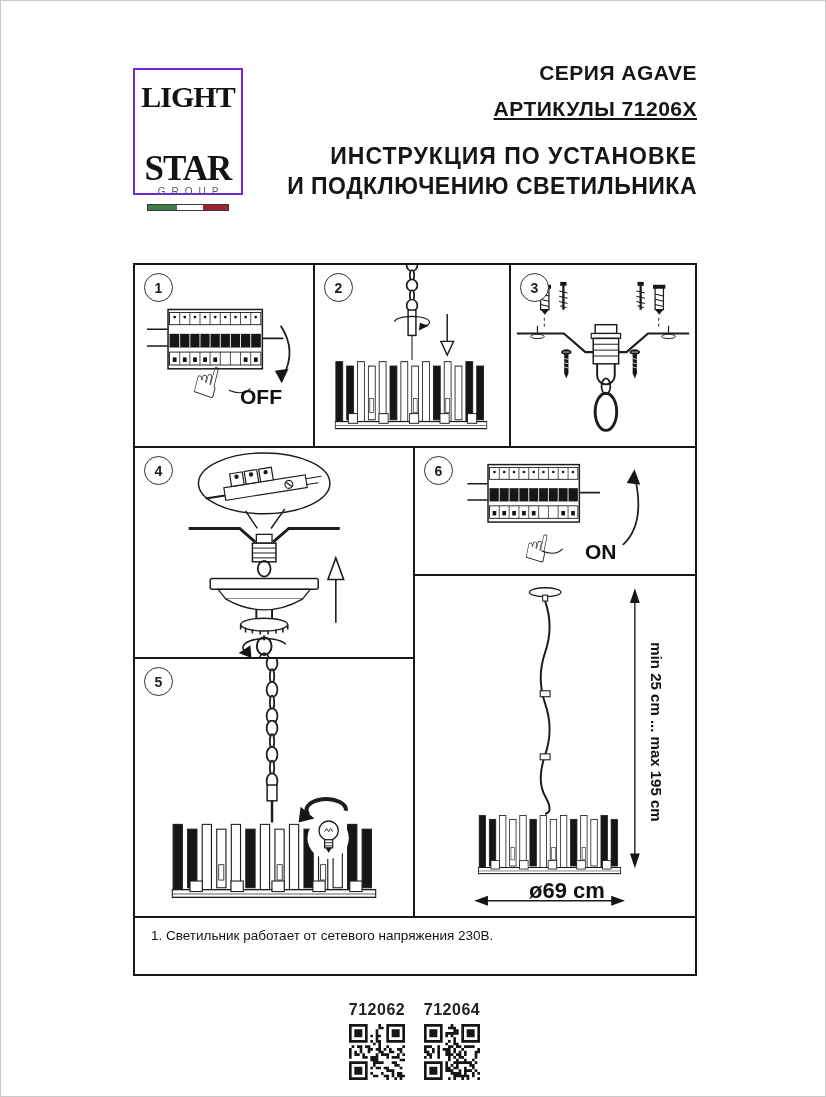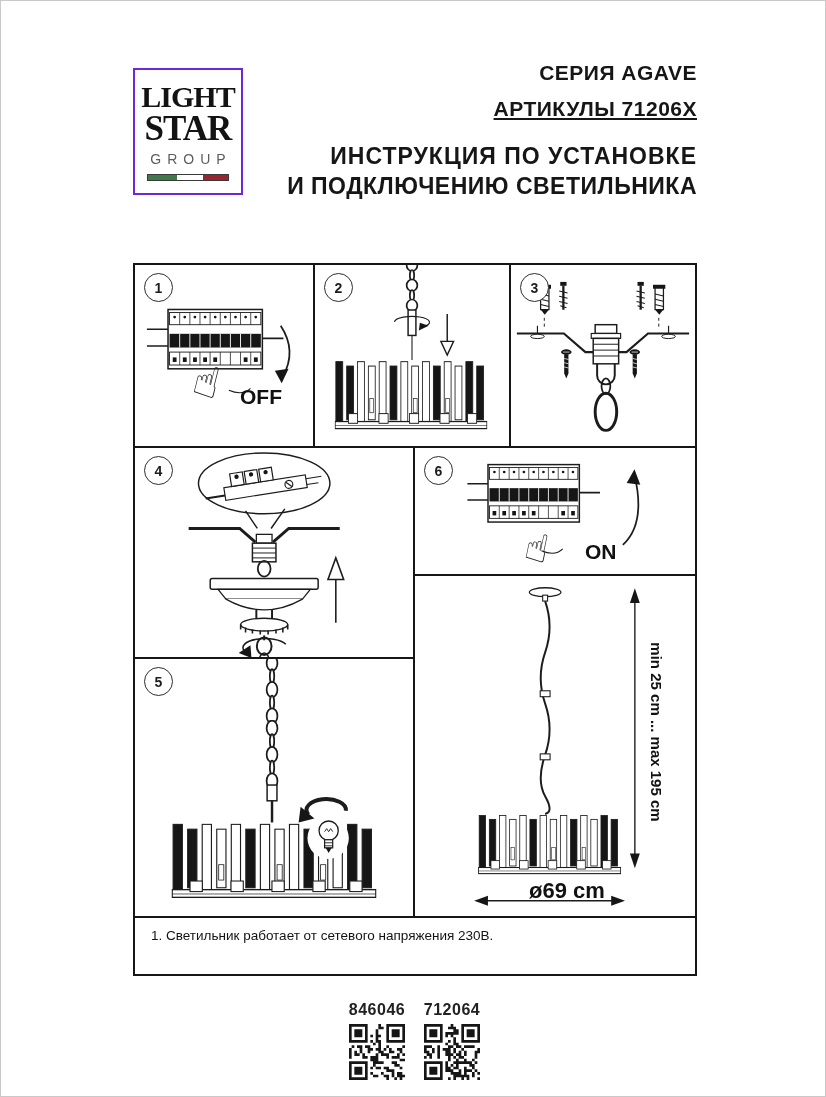--- a/index.html
+++ b/index.html
@@ -5,22 +5,22 @@
   html,body{margin:0;padding:0;background:#e8e8e8;}
   .page{position:relative;width:826px;height:1097px;background:#fff;margin:0 auto;
         font-family:"Liberation Sans",sans-serif;color:#1c1c1c;overflow:hidden;
         box-shadow:0 0 0 1px #c9c9c9 inset;}
   
   .logo-box{position:absolute;left:133px;top:68px;width:110px;height:127px;
             border:2px solid #6d28d9;box-sizing:border-box;text-align:center;background:#fff;}
   .logo-l1{display:block;margin-top:12px;font-family:"Liberation Serif",serif;font-weight:bold;
            font-size:30px;line-height:30px;letter-spacing:-1px;color:#131313;}
   .logo-l2{display:block;font-family:"Liberation Serif",serif;font-weight:bold;
-           font-size:35px;line-height:34px;letter-spacing:-1px;color:#131313;}
-  .logo-l3{display:block;margin-top:5px;font-size:14px;letter-spacing:6px;color:#5d5d5d;
+           font-size:35px;line-height:34px;letter-spacing:-1px;color:#131313;margin-top:40px;}
+  .logo-l3{display:block;font-size:10px;letter-spacing:6px;color:#5d5d5d;
            text-indent:6px;}
   .logo-flag{display:flex;width:82px;height:7px;margin:7px auto 0;border:1px solid #3a3a3a;box-sizing:border-box;}
   .logo-flag>i{display:block;height:100%;}
   .t-line{position:absolute;right:129px;font-weight:bold;white-space:nowrap;color:#161616;}
   .t-series  {top:61px;  font-size:21px;letter-spacing:.5px;}
   .t-articles{top:97px;  font-size:21px;letter-spacing:.5px;text-decoration:underline;}
   .t-instr1  {top:143px; font-size:23px;letter-spacing:1px;}
   .t-instr2  {top:173px; font-size:23px;letter-spacing:.5px;}
   
   .panel{position:absolute;border:2px solid #161616;background:#fff;box-sizing:border-box;overflow:hidden;}
@@ -300,21 +300,21 @@
       <polygon points="213,329 199,324 199,334" fill="#161616"></polygon>
     </svg>
     <span class="dimlabel" style="left:241px;top:156px;font-size:15px;transform:translate(-50%,-50%) rotate(90deg);">min 25 cm ... max 195 cm</span>
     <span class="dimlabel" style="left:152px;top:315px;font-size:22px;transform:translate(-50%,-50%);">ø69 cm</span>
   </div>
 
   <div class="panel pn">
     <div>1. Светильник работает от сетевого напряжения 230В.</div>
   </div>
 
-  <span class="art-num" style="left:342px;">846046</span>
+  <span class="art-num" style="left:342px;">712062</span>
   <span class="art-num" style="left:417px;">712064</span>
   <div class="qr" style="left:349px;">
       <svg viewBox="0 0 21 21">
         <path d="M0,0h7v7h-7z M1,1h5v5h-5z M2,2h3v3h-3z M14,0h7v7h-7z M15,1h5v5h-5z M16,2h3v3h-3z M0,14h7v7h-7z M1,15h5v5h-5z M2,16h3v3h-3z M11,0h1v1h-1z M11,1h1v1h-1z M12,1h1v1h-1z M10,2h1v1h-1z M10,3h1v1h-1z M8,4h1v1h-1z M10,4h1v1h-1z M11,4h1v1h-1z M10,5h1v1h-1z M8,6h1v1h-1z M10,6h1v1h-1z M11,6h1v1h-1z M9,7h1v1h-1z M11,7h1v1h-1z M1,8h1v1h-1z M3,8h1v1h-1z M4,8h1v1h-1z M6,8h1v1h-1z M7,8h1v1h-1z M11,8h1v1h-1z M14,8h1v1h-1z M20,8h1v1h-1z M0,9h1v1h-1z M4,9h1v1h-1z M7,9h1v1h-1z M8,9h1v1h-1z M10,9h1v1h-1z M11,9h1v1h-1z M13,9h1v1h-1z M15,9h1v1h-1z M18,9h1v1h-1z M19,9h1v1h-1z M0,10h1v1h-1z M2,10h1v1h-1z M4,10h1v1h-1z M7,10h1v1h-1z M11,10h1v1h-1z M12,10h1v1h-1z M15,10h1v1h-1z M16,10h1v1h-1z M19,10h1v1h-1z M0,11h1v1h-1z M2,11h1v1h-1z M3,11h1v1h-1z M5,11h1v1h-1z M10,11h1v1h-1z M12,11h1v1h-1z M13,11h1v1h-1z M14,11h1v1h-1z M18,11h1v1h-1z M20,11h1v1h-1z M0,12h1v1h-1z M5,12h1v1h-1z M6,12h1v1h-1z M8,12h1v1h-1z M9,12h1v1h-1z M10,12h1v1h-1z M14,12h1v1h-1z M16,12h1v1h-1z M17,12h1v1h-1z M18,12h1v1h-1z M8,13h1v1h-1z M9,13h1v1h-1z M10,13h1v1h-1z M19,13h1v1h-1z M20,13h1v1h-1z M9,14h1v1h-1z M10,14h1v1h-1z M11,14h1v1h-1z M12,14h1v1h-1z M16,14h1v1h-1z M17,14h1v1h-1z M9,15h1v1h-1z M17,15h1v1h-1z M18,15h1v1h-1z M8,16h1v1h-1z M10,16h1v1h-1z M11,16h1v1h-1z M13,16h1v1h-1z M14,16h1v1h-1z M19,16h1v1h-1z M14,17h1v1h-1z M15,17h1v1h-1z M16,17h1v1h-1z M8,18h1v1h-1z M12,18h1v1h-1z M16,18h1v1h-1z M18,18h1v1h-1z M19,18h1v1h-1z M9,19h1v1h-1z M10,19h1v1h-1z M13,19h1v1h-1z M14,19h1v1h-1z M16,19h1v1h-1z M18,19h1v1h-1z M19,19h1v1h-1z M20,19h1v1h-1z M14,20h1v1h-1z M17,20h1v1h-1z M19,20h1v1h-1z " fill="#161616" fill-rule="evenodd"></path>
       </svg>
     </div>
   <div class="qr" style="left:424px;">
       <svg viewBox="0 0 21 21">
         <path d="M0,0h7v7h-7z M1,1h5v5h-5z M2,2h3v3h-3z M14,0h7v7h-7z M15,1h5v5h-5z M16,2h3v3h-3z M0,14h7v7h-7z M1,15h5v5h-5z M2,16h3v3h-3z M10,0h1v1h-1z M9,1h1v1h-1z M10,1h1v1h-1z M11,1h1v1h-1z M11,2h1v1h-1z M12,2h1v1h-1z M8,3h1v1h-1z M9,3h1v1h-1z M10,3h1v1h-1z M11,3h1v1h-1z M12,3h1v1h-1z M8,4h1v1h-1z M10,4h1v1h-1z M11,5h1v1h-1z M9,6h1v1h-1z M11,6h1v1h-1z M8,7h1v1h-1z M11,7h1v1h-1z M12,7h1v1h-1z M0,8h1v1h-1z M1,8h1v1h-1z M2,8h1v1h-1z M5,8h1v1h-1z M9,8h1v1h-1z M10,8h1v1h-1z M12,8h1v1h-1z M13,8h1v1h-1z M15,8h1v1h-1z M16,8h1v1h-1z M17,8h1v1h-1z M18,8h1v1h-1z M0,9h1v1h-1z M3,9h1v1h-1z M5,9h1v1h-1z M7,9h1v1h-1z M8,9h1v1h-1z M9,9h1v1h-1z M11,9h1v1h-1z M14,9h1v1h-1z M20,9h1v1h-1z M0,10h1v1h-1z M1,10h1v1h-1z M3,10h1v1h-1z M5,10h1v1h-1z M8,10h1v1h-1z M9,10h1v1h-1z M11,10h1v1h-1z M13,10h1v1h-1z M15,10h1v1h-1z M19,10h1v1h-1z M20,10h1v1h-1z M1,11h1v1h-1z M2,11h1v1h-1z M5,11h1v1h-1z M8,11h1v1h-1z M9,11h1v1h-1z M10,11h1v1h-1z M12,11h1v1h-1z M13,11h1v1h-1z M15,11h1v1h-1z M19,11h1v1h-1z M0,12h1v1h-1z M2,12h1v1h-1z M5,12h1v1h-1z M9,12h1v1h-1z M11,12h1v1h-1z M13,12h1v1h-1z M14,12h1v1h-1z M19,12h1v1h-1z M9,13h1v1h-1z M12,13h1v1h-1z M15,13h1v1h-1z M18,13h1v1h-1z M8,14h1v1h-1z M11,14h1v1h-1z M12,14h1v1h-1z M13,14h1v1h-1z M14,14h1v1h-1z M15,14h1v1h-1z M16,14h1v1h-1z M17,14h1v1h-1z M19,14h1v1h-1z M8,15h1v1h-1z M10,15h1v1h-1z M12,15h1v1h-1z M17,15h1v1h-1z M18,15h1v1h-1z M8,16h1v1h-1z M9,16h1v1h-1z M11,16h1v1h-1z M12,16h1v1h-1z M15,16h1v1h-1z M18,16h1v1h-1z M8,17h1v1h-1z M9,17h1v1h-1z M10,17h1v1h-1z M13,17h1v1h-1z M15,17h1v1h-1z M16,17h1v1h-1z M17,17h1v1h-1z M19,17h1v1h-1z M10,18h1v1h-1z M11,18h1v1h-1z M12,18h1v1h-1z M13,18h1v1h-1z M15,18h1v1h-1z M18,18h1v1h-1z M20,18h1v1h-1z M11,19h1v1h-1z M12,19h1v1h-1z M13,19h1v1h-1z M14,19h1v1h-1z M15,19h1v1h-1z M16,19h1v1h-1z M18,19h1v1h-1z M9,20h1v1h-1z M11,20h1v1h-1z M14,20h1v1h-1z M16,20h1v1h-1z M20,20h1v1h-1z " fill="#161616" fill-rule="evenodd"></path>
       </svg>

